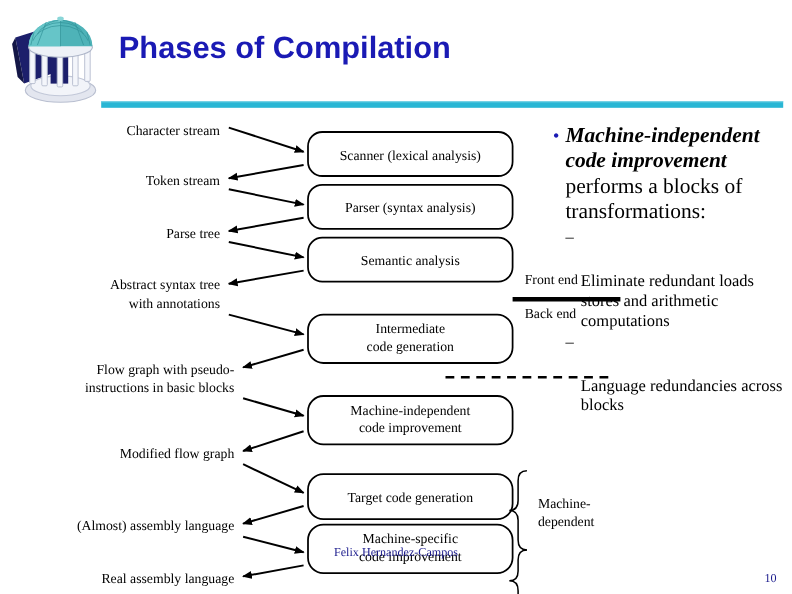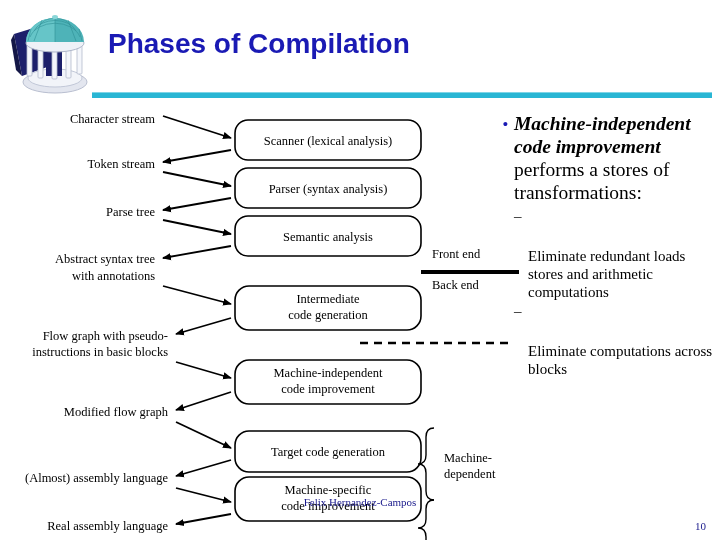--- a/index.html
+++ b/index.html
@@ -49,20 +49,21 @@
     border-top: 1px solid #7fd4e6;
   }
 
   
   #diagram {
     position: absolute;
     left: 0;
     top: 100px;
     width: 520px;
     height: 440px;
+    padding-left: 45px;
   }
   #diagram svg { display: block; }
 
   .dg-label {
     font-family: "Liberation Serif", serif;
     font-size: 12.5px;
     fill: #000000;
   }
   .dg-box-text {
     font-family: "Liberation Serif", serif;
@@ -304,32 +305,32 @@
       </g>
       <text class="dg-side" x="444" y="362">Machine-</text>
       <text class="dg-side" x="444" y="378">dependent</text>
     </svg>
   </div>
 
   <div id="body-text">
     <div class="bullet-row">
       <div class="bullet-mark">•</div>
       <div class="bullet-body">
-        <span class="emph">Machine-independent code improvement</span><span> performs a stores of transformations:</span>
+        <span class="emph">Machine-independent code improvement</span><span> performs a blocks of transformations:</span>
       </div>
     </div>
 
     <div class="sub-list">
       <div class="sub-row">
         <div class="sub-mark">–</div>
         <div class="sub-body">Eliminate redundant loads stores and arithmetic computations</div>
       </div>
       <div class="sub-row">
         <div class="sub-mark">–</div>
-        <div class="sub-body">Eliminate computations across blocks</div>
+        <div class="sub-body">Language redundancies across blocks</div>
       </div>
     </div>
   </div>
 
   <div id="footer">
     <div>Felix Hernandez-Campos</div>
   </div>
 
   <div id="page-number">10</div>
 

